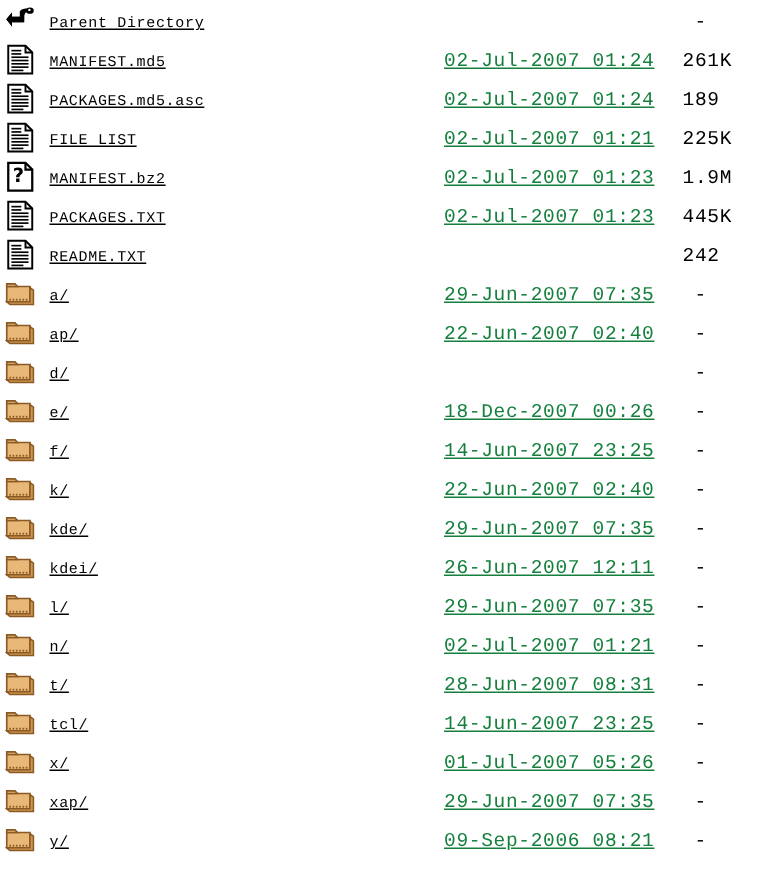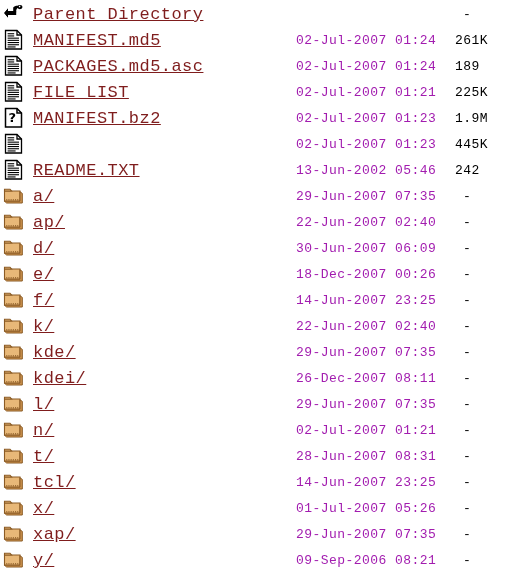--- a/index.html
+++ b/index.html
@@ -43,37 +43,38 @@
 
   
   .name-cell {
     position: absolute;
     left: 33px;
     top: 0;
     height: 26px;
     line-height: 30px;
   }
   .name-cell a {
-    color: #7f1d1d;
+    color: #000000;
     text-decoration: underline;
     font-family: "Liberation Mono", "DejaVu Sans Mono", monospace;
-    font-size: 17px;
+    font-size: 10px;
     letter-spacing: 0.45px;
   }
 
   
   .date-cell {
     position: absolute;
     left: 296px;
     top: 0;
     height: 26px;
     line-height: 30px;
     font-size: 13px;
     letter-spacing: 0.45px;
-    color: #a21caf;
+    color: #15803d;
+    text-decoration: underline;
   }
 
   
   .size-cell {
     position: absolute;
     left: 455px;
     top: 0;
     height: 26px;
     line-height: 30px;
     font-size: 13px;
@@ -135,32 +136,32 @@
     <div class="row"><span class="icon-cell"><svg width="22" height="22" viewBox="0 0 22 22">
           <path d="M2.5 1.5 L14.0 1.5 L18.5 6.0 L18.5 20.0 L2.5 20.0 Z" fill="#ffffff" stroke="#000000" stroke-width="1.3"></path>
           <path d="M14.0 1.5 L14.0 6.0 L18.5 6.0" fill="none" stroke="#000000" stroke-width="1.3"></path>
           <rect x="4.6" y="4.2" width="6.6" height="1.1" fill="#000000"></rect>
           <rect x="4.6" y="6.4" width="6.6" height="1.1" fill="#000000"></rect>
           <rect x="4.6" y="8.6" width="11.4" height="1.1" fill="#000000"></rect>
           <rect x="4.6" y="10.8" width="11.4" height="1.1" fill="#000000"></rect>
           <rect x="4.6" y="13.0" width="11.4" height="1.1" fill="#000000"></rect>
           <rect x="4.6" y="15.2" width="11.4" height="1.1" fill="#000000"></rect>
           <rect x="4.6" y="17.4" width="8.0" height="1.1" fill="#000000"></rect>
-        </svg></span><span class="date-cell">02-Jul-2007 01:23</span><span class="size-cell">445K</span></div>
-    <div class="row"><span class="icon-cell"><svg width="22" height="22" viewBox="0 0 22 22">
-          <path d="M2.5 1.5 L14.0 1.5 L18.5 6.0 L18.5 20.0 L2.5 20.0 Z" fill="#ffffff" stroke="#000000" stroke-width="1.3"></path>
-          <path d="M14.0 1.5 L14.0 6.0 L18.5 6.0" fill="none" stroke="#000000" stroke-width="1.3"></path>
-          <rect x="4.6" y="4.2" width="6.6" height="1.1" fill="#000000"></rect>
-          <rect x="4.6" y="6.4" width="6.6" height="1.1" fill="#000000"></rect>
-          <rect x="4.6" y="8.6" width="11.4" height="1.1" fill="#000000"></rect>
-          <rect x="4.6" y="10.8" width="11.4" height="1.1" fill="#000000"></rect>
-          <rect x="4.6" y="13.0" width="11.4" height="1.1" fill="#000000"></rect>
-          <rect x="4.6" y="15.2" width="11.4" height="1.1" fill="#000000"></rect>
-          <rect x="4.6" y="17.4" width="8.0" height="1.1" fill="#000000"></rect>
-        </svg></span><span class="name-cell"><a href="#">README.TXT</a></span><span class="date-cell">13-Jun-2002 05:46</span><span class="size-cell">242</span></div>
+        </svg></span><span class="name-cell"><a href="#">PACKAGES.TXT</a></span><span class="date-cell">02-Jul-2007 01:23</span><span class="size-cell">445K</span></div>
+    <div class="row"><span class="icon-cell"><svg width="22" height="22" viewBox="0 0 22 22">
+          <path d="M2.5 1.5 L14.0 1.5 L18.5 6.0 L18.5 20.0 L2.5 20.0 Z" fill="#ffffff" stroke="#000000" stroke-width="1.3"></path>
+          <path d="M14.0 1.5 L14.0 6.0 L18.5 6.0" fill="none" stroke="#000000" stroke-width="1.3"></path>
+          <rect x="4.6" y="4.2" width="6.6" height="1.1" fill="#000000"></rect>
+          <rect x="4.6" y="6.4" width="6.6" height="1.1" fill="#000000"></rect>
+          <rect x="4.6" y="8.6" width="11.4" height="1.1" fill="#000000"></rect>
+          <rect x="4.6" y="10.8" width="11.4" height="1.1" fill="#000000"></rect>
+          <rect x="4.6" y="13.0" width="11.4" height="1.1" fill="#000000"></rect>
+          <rect x="4.6" y="15.2" width="11.4" height="1.1" fill="#000000"></rect>
+          <rect x="4.6" y="17.4" width="8.0" height="1.1" fill="#000000"></rect>
+        </svg></span><span class="name-cell"><a href="#">README.TXT</a></span><span class="size-cell">242</span></div>
     <div class="row"><span class="icon-cell"><svg width="22" height="22" viewBox="0 0 22 22">
           <path d="M1.5 6.0 L1.5 16.2 L17.0 16.2 L17.0 6.0 Z" fill="#e8b878" stroke="#8a5a24" stroke-width="1.1"></path>
           <path d="M1.5 6.0 L1.5 4.2 L7.0 4.2 L8.6 6.0 Z" fill="#e8b878" stroke="#8a5a24" stroke-width="1.1"></path>
           <path d="M17.0 6.8 L19.3 8.4 L19.3 18.0 L3.6 18.0 L1.5 16.2 L17.0 16.2 Z" fill="#cf9550" stroke="#8a5a24" stroke-width="1.0"></path>
           <rect x="3.2" y="14.2" width="1.1" height="1.2" fill="#8a5a24"></rect>
           <rect x="5.4" y="14.2" width="1.1" height="1.2" fill="#8a5a24"></rect>
           <rect x="7.6" y="14.2" width="1.1" height="1.2" fill="#8a5a24"></rect>
           <rect x="9.8" y="14.2" width="1.1" height="1.2" fill="#8a5a24"></rect>
           <rect x="12.0" y="14.2" width="1.1" height="1.2" fill="#8a5a24"></rect>
           <rect x="14.2" y="14.2" width="1.1" height="1.2" fill="#8a5a24"></rect>
@@ -179,21 +180,21 @@
     <div class="row"><span class="icon-cell"><svg width="22" height="22" viewBox="0 0 22 22">
           <path d="M1.5 6.0 L1.5 16.2 L17.0 16.2 L17.0 6.0 Z" fill="#e8b878" stroke="#8a5a24" stroke-width="1.1"></path>
           <path d="M1.5 6.0 L1.5 4.2 L7.0 4.2 L8.6 6.0 Z" fill="#e8b878" stroke="#8a5a24" stroke-width="1.1"></path>
           <path d="M17.0 6.8 L19.3 8.4 L19.3 18.0 L3.6 18.0 L1.5 16.2 L17.0 16.2 Z" fill="#cf9550" stroke="#8a5a24" stroke-width="1.0"></path>
           <rect x="3.2" y="14.2" width="1.1" height="1.2" fill="#8a5a24"></rect>
           <rect x="5.4" y="14.2" width="1.1" height="1.2" fill="#8a5a24"></rect>
           <rect x="7.6" y="14.2" width="1.1" height="1.2" fill="#8a5a24"></rect>
           <rect x="9.8" y="14.2" width="1.1" height="1.2" fill="#8a5a24"></rect>
           <rect x="12.0" y="14.2" width="1.1" height="1.2" fill="#8a5a24"></rect>
           <rect x="14.2" y="14.2" width="1.1" height="1.2" fill="#8a5a24"></rect>
-        </svg></span><span class="name-cell"><a href="#">d/</a></span><span class="date-cell">30-Jun-2007 06:09</span><span class="size-cell dash">-</span></div>
+        </svg></span><span class="name-cell"><a href="#">d/</a></span><span class="size-cell dash">-</span></div>
     <div class="row"><span class="icon-cell"><svg width="22" height="22" viewBox="0 0 22 22">
           <path d="M1.5 6.0 L1.5 16.2 L17.0 16.2 L17.0 6.0 Z" fill="#e8b878" stroke="#8a5a24" stroke-width="1.1"></path>
           <path d="M1.5 6.0 L1.5 4.2 L7.0 4.2 L8.6 6.0 Z" fill="#e8b878" stroke="#8a5a24" stroke-width="1.1"></path>
           <path d="M17.0 6.8 L19.3 8.4 L19.3 18.0 L3.6 18.0 L1.5 16.2 L17.0 16.2 Z" fill="#cf9550" stroke="#8a5a24" stroke-width="1.0"></path>
           <rect x="3.2" y="14.2" width="1.1" height="1.2" fill="#8a5a24"></rect>
           <rect x="5.4" y="14.2" width="1.1" height="1.2" fill="#8a5a24"></rect>
           <rect x="7.6" y="14.2" width="1.1" height="1.2" fill="#8a5a24"></rect>
           <rect x="9.8" y="14.2" width="1.1" height="1.2" fill="#8a5a24"></rect>
           <rect x="12.0" y="14.2" width="1.1" height="1.2" fill="#8a5a24"></rect>
           <rect x="14.2" y="14.2" width="1.1" height="1.2" fill="#8a5a24"></rect>
@@ -234,21 +235,21 @@
     <div class="row"><span class="icon-cell"><svg width="22" height="22" viewBox="0 0 22 22">
           <path d="M1.5 6.0 L1.5 16.2 L17.0 16.2 L17.0 6.0 Z" fill="#e8b878" stroke="#8a5a24" stroke-width="1.1"></path>
           <path d="M1.5 6.0 L1.5 4.2 L7.0 4.2 L8.6 6.0 Z" fill="#e8b878" stroke="#8a5a24" stroke-width="1.1"></path>
           <path d="M17.0 6.8 L19.3 8.4 L19.3 18.0 L3.6 18.0 L1.5 16.2 L17.0 16.2 Z" fill="#cf9550" stroke="#8a5a24" stroke-width="1.0"></path>
           <rect x="3.2" y="14.2" width="1.1" height="1.2" fill="#8a5a24"></rect>
           <rect x="5.4" y="14.2" width="1.1" height="1.2" fill="#8a5a24"></rect>
           <rect x="7.6" y="14.2" width="1.1" height="1.2" fill="#8a5a24"></rect>
           <rect x="9.8" y="14.2" width="1.1" height="1.2" fill="#8a5a24"></rect>
           <rect x="12.0" y="14.2" width="1.1" height="1.2" fill="#8a5a24"></rect>
           <rect x="14.2" y="14.2" width="1.1" height="1.2" fill="#8a5a24"></rect>
-        </svg></span><span class="name-cell"><a href="#">kdei/</a></span><span class="date-cell">26-Dec-2007 08:11</span><span class="size-cell dash">-</span></div>
+        </svg></span><span class="name-cell"><a href="#">kdei/</a></span><span class="date-cell">26-Jun-2007 12:11</span><span class="size-cell dash">-</span></div>
     <div class="row"><span class="icon-cell"><svg width="22" height="22" viewBox="0 0 22 22">
           <path d="M1.5 6.0 L1.5 16.2 L17.0 16.2 L17.0 6.0 Z" fill="#e8b878" stroke="#8a5a24" stroke-width="1.1"></path>
           <path d="M1.5 6.0 L1.5 4.2 L7.0 4.2 L8.6 6.0 Z" fill="#e8b878" stroke="#8a5a24" stroke-width="1.1"></path>
           <path d="M17.0 6.8 L19.3 8.4 L19.3 18.0 L3.6 18.0 L1.5 16.2 L17.0 16.2 Z" fill="#cf9550" stroke="#8a5a24" stroke-width="1.0"></path>
           <rect x="3.2" y="14.2" width="1.1" height="1.2" fill="#8a5a24"></rect>
           <rect x="5.4" y="14.2" width="1.1" height="1.2" fill="#8a5a24"></rect>
           <rect x="7.6" y="14.2" width="1.1" height="1.2" fill="#8a5a24"></rect>
           <rect x="9.8" y="14.2" width="1.1" height="1.2" fill="#8a5a24"></rect>
           <rect x="12.0" y="14.2" width="1.1" height="1.2" fill="#8a5a24"></rect>
           <rect x="14.2" y="14.2" width="1.1" height="1.2" fill="#8a5a24"></rect>

